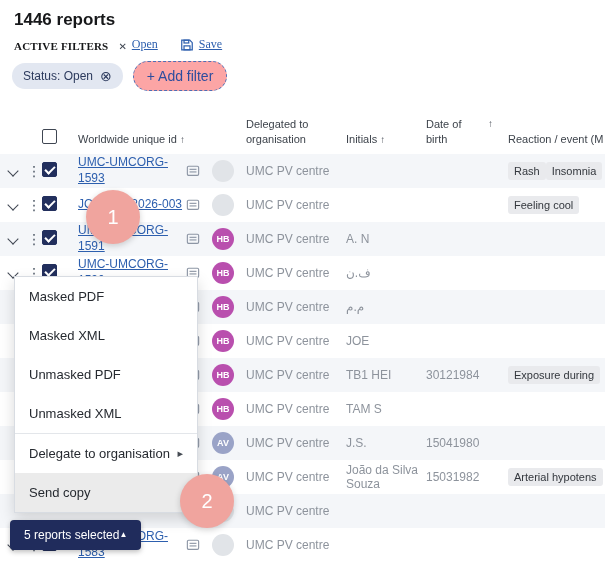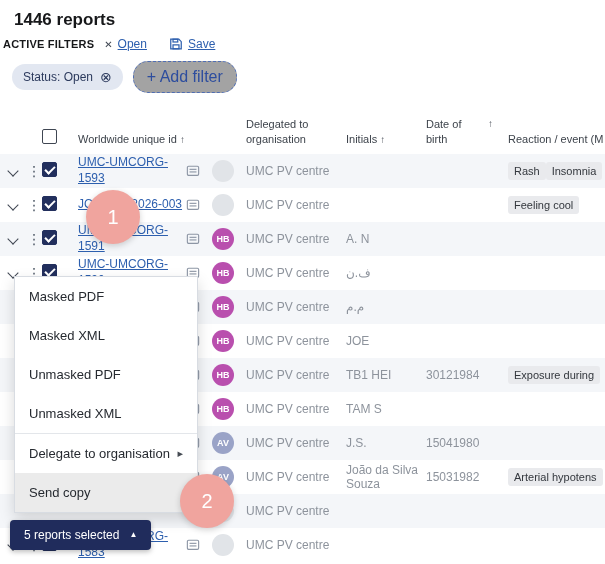--- a/index.html
+++ b/index.html
@@ -6,31 +6,31 @@
   html, body { width:605px; height:564px; }
   body {
     font-family:"Liberation Sans", sans-serif;
     background:#ffffff;
     color:#24292f;
     position:relative;
     overflow:hidden;
   }
   .title { position:absolute; top:10px; left:14px; font-size:17px; font-weight:700; color:#17181a; }
 
-  .filters-row { position:absolute; top:37px; left:3px; display:flex; align-items:center; font-size:12px; }
+  .filters-row { position:absolute; top:37px; left:14px; display:flex; align-items:flex-end; font-size:12px;font-family:Liberation Serif, serif; }
   .af-label { font-size:11px; font-weight:700; color:#17181a; letter-spacing:.2px; }
   .x-icon { color:#3f4652; font-size:10px; margin:0 5px 0 10px; }
   .link { color:#2d5fae; text-decoration:underline; cursor:pointer; }
   .save-wrap { display:flex; align-items:center; gap:5px; margin-left:22px; }
   .save-icon svg { display:block; }
 
   .chips-row { position:absolute; top:61px; left:12px; display:flex; gap:10px; align-items:center; }
   .chip { background:#e2e7f1; border-radius:15px; padding:6px 11px; font-size:12px; color:#2c3a5d; display:flex; gap:7px; align-items:flex-end; }
   .chip-remove { font-size:14px; line-height:1; color:#2c3a5d; cursor:pointer; }
-  .add-filter { border:1px dashed #4f6db3; border-radius:15px; padding:6px 13px; font-size:16px; color:#2d4d9e; background:#a3a3a3; cursor:pointer; }
+  .add-filter { border:1px dashed #4f6db3; border-radius:15px; padding:6px 13px; font-size:14px; color:#2d4d9e; background:#fca5a5; cursor:pointer; }
 
   .table { position:absolute; top:108px; left:0; width:605px; }
   .thead, .trow {
     display:grid;
     grid-template-columns:20px 16px 36px 108px 26px 34px 100px 80px 82px 1fr;
     align-items:center;
     padding-left:6px;
   }
   .thead { height:46px; font-size:11px; color:#3d434b; align-items:end; padding-bottom:8px; }
   .hc { line-height:1.3; }
@@ -54,21 +54,21 @@
   .initials-cell { color:#8d939c; line-height:1.2; padding-right:4px; }
   .tags { display:flex; gap:0; overflow:hidden; }
   .tag { background:#e9eaed; border-radius:3px; padding:3px 6px; font-size:11px; color:#33373d; white-space:nowrap; }
 
   .menu { position:absolute; top:276px; left:14px; width:184px; background:#fff; border:1px solid #d8dce2; box-shadow:0 6px 14px rgba(0,0,0,.15); z-index:10; }
   .menu-item { padding:12px 14px; font-size:13px; color:#262a30; display:flex; justify-content:space-between; align-items:center; cursor:pointer; }
   .menu-item.highlighted { background:#ebebeb; }
   .menu-divider { border-top:1px solid #e3e6ea; }
   .submenu-arrow { color:#454b53; font-size:11px; }
 
-  .footer-btn { position:absolute; top:520px; left:10px; z-index:20; background:#202c5c; color:#fff; font-size:12px; border:none; border-radius:4px; height:30px; padding:8px 14px; display:flex; align-items:center; gap:10px; box-shadow:0 2px 5px rgba(0,0,0,.25); cursor:pointer; font-family:"Liberation Sans", sans-serif; }
+  .footer-btn { position:absolute; top:520px; left:10px; z-index:20; background:#202c5c; color:#fff; font-size:12px; border:none; border-radius:4px; height:30px; padding:8px 14px; display:flex; align-items:center; box-shadow:0 2px 5px rgba(0,0,0,.25); cursor:pointer; font-family:"Liberation Sans", sans-serif; }
   .caret { font-size:8px; line-height:1; }
 
   .callout { position:absolute; width:54px; height:54px; border-radius:50%; color:#fff; font-size:20px; display:flex; align-items:center; justify-content:center; z-index:30; box-shadow:0 2px 6px rgba(0,0,0,.18); }
   .callout-1 { top:190px; left:86px; }
   .callout-2 { top:474px; left:180px; }
 </style>
 </head>
 <body>
 
 <div class="title">1446 reports</div>

